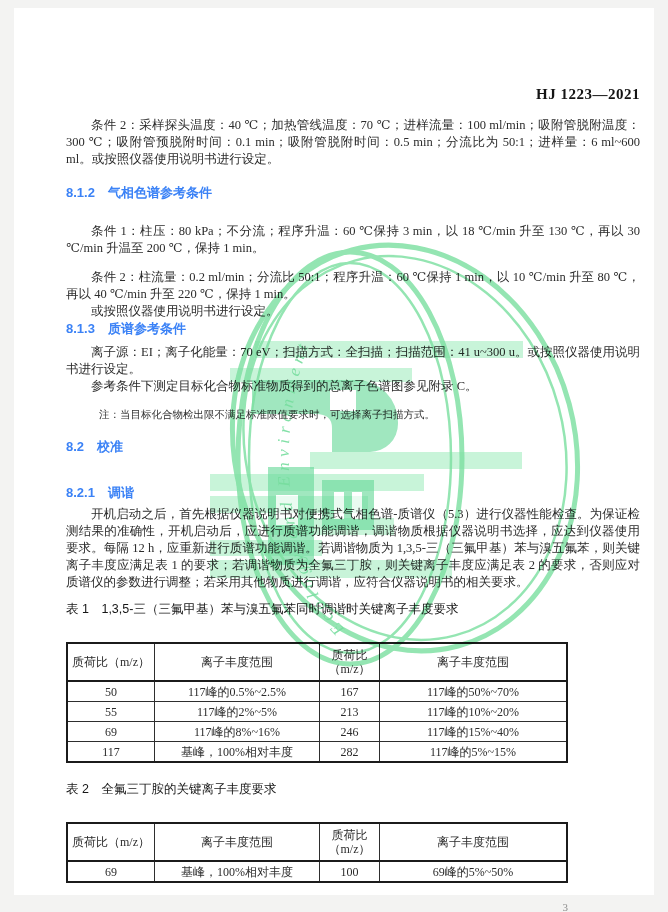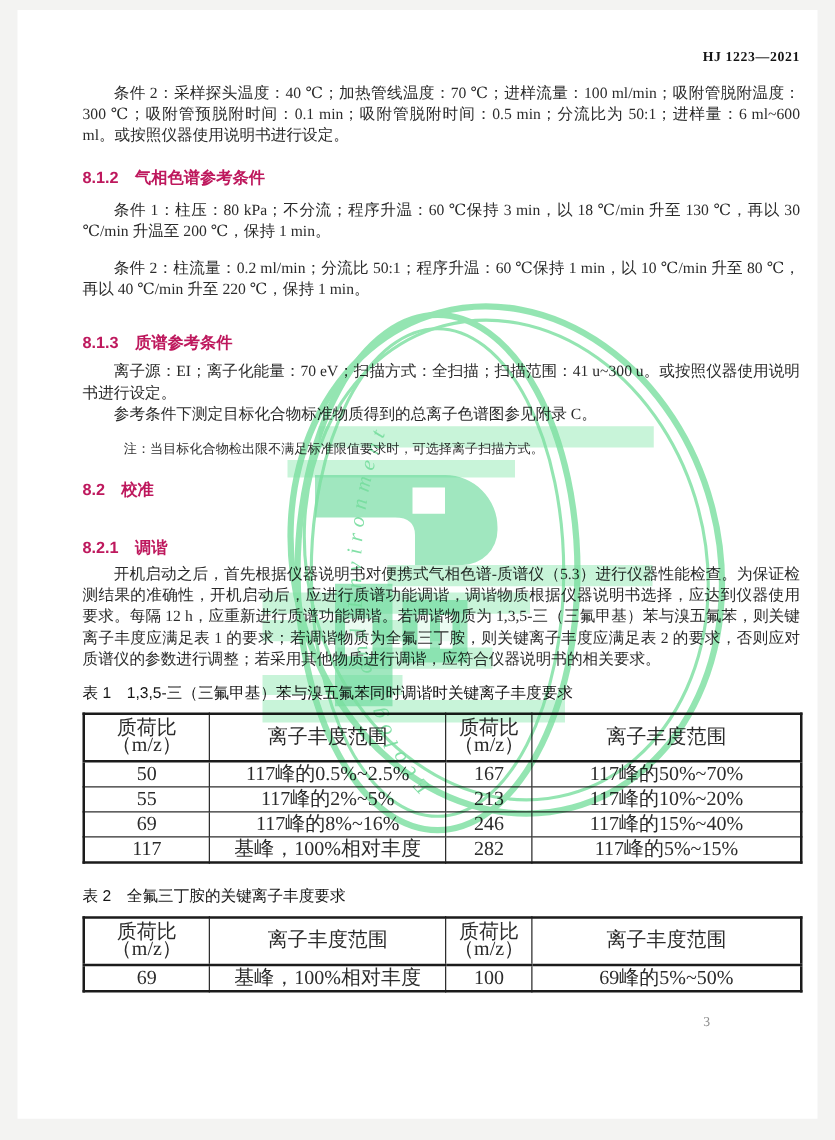--- a/index.html
+++ b/index.html
@@ -7,55 +7,55 @@
     width:668px;height:912px;background:#f3f3f2;overflow:hidden;
     font-family:"Liberation Serif","DejaVu Serif",serif;
     -webkit-font-smoothing:antialiased;
   }
   .page{
     position:absolute;left:14px;top:8px;width:640px;height:887px;
     background:#ffffff;box-sizing:border-box;
     padding:0 14px 0 52px;
   }
   .doc-code{
-    margin-top:32px;text-align:right;
-    font-weight:bold;font-size:11px;letter-spacing:.5px;color:#141414;
+    margin-top:78px;text-align:right;
+    font-weight:bold;font-size:15px;letter-spacing:.5px;color:#141414;
   }
   .para{
     font-size:12.5px;line-height:17px;color:#2b2b2b;
     text-align:justify;text-indent:2em;margin:0;
   }
   .p-first{margin-top:14px;}
   .heading{
     font-family:"Liberation Sans","DejaVu Sans",sans-serif;
-    font-weight:bold;font-size:13px;color:#be185d;margin:0;
+    font-weight:bold;font-size:13px;color:#3b82f6;margin:0;
   }
   .h812{margin-top:16px;}
-  .cond1{margin-top:9px;}
+  .cond1{margin-top:21px;}
   .cond2{margin-top:12px;}
-  .h813{margin-top:25px;}
+  .h813{margin-top:0;}
   .ms{margin-top:6px;}
   .note{
     font-size:10.5px;line-height:15px;color:#2f2f2f;
     text-indent:2em;margin:12px;
   }
   .h82{margin-top:16px;}
   .h821{margin-top:28px;}
   .tuning{margin-top:4px;}
   .tbl-title{
     font-family:"Liberation Sans","DejaVu Sans",sans-serif;
     font-weight:normal;font-size:12.5px;color:#161616;
     text-align:left;margin:0;
   }
   .t1-title{margin-top:10px;}
   .t2-title{margin-top:18px;}
   table.req{
-    margin-top:7px;width:576px;border-collapse:collapse;
+    margin-top:24px;width:502px;border-collapse:collapse;
     border:2px solid #1b1b1b;
-    font-size:16px;color:#2b2b2b;table-layout:fixed;
+    font-size:12px;color:#2b2b2b;table-layout:fixed;
   }
   table.req th, table.req td{
     border:1px solid #2e2e2e;text-align:center;vertical-align:middle;
     padding:2px 3px;font-weight:normal;line-height:14px;
   }
   table.req thead th{border-bottom:2px solid #1b1b1b;padding:4px 3px;}
   table.req td{height:15px;}
   .page-num{
     margin-top:18px;text-align:right;padding-right:72px;
     font-size:11px;color:#8d8d8d;
@@ -72,20 +72,21 @@
 <div class="page">
 
   <div class="doc-code">HJ 1223—2021</div>
 
   <p class="para p-first">条件 2：采样探头温度：40 ℃；加热管线温度：70 ℃；进样流量：100 ml/min；吸附管脱附温度：300 ℃；吸附管预脱附时间：0.1 min；吸附管脱附时间：0.5 min；分流比为 50:1；进样量：6 ml~600 ml。或按照仪器使用说明书进行设定。</p>
 
   <p class="heading h812">8.1.2　气相色谱参考条件</p>
 
   <p class="para cond1">条件 1：柱压：80 kPa；不分流；程序升温：60 ℃保持 3 min，以 18 ℃/min 升至 130 ℃，再以 30 ℃/min 升温至 200 ℃，保持 1 min。</p>
   <p class="para cond2">条件 2：柱流量：0.2 ml/min；分流比 50:1；程序升温：60 ℃保持 1 min，以 10 ℃/min 升至 80 ℃，再以 40 ℃/min 升至 220 ℃，保持 1 min。</p>
+  <p class="para">或按照仪器使用说明书进行设定。</p>
 
   <p class="heading h813">8.1.3　质谱参考条件</p>
 
   <p class="para ms">离子源：EI；离子化能量：70 eV；扫描方式：全扫描；扫描范围：41 u~300 u。或按照仪器使用说明书进行设定。</p>
   <p class="para">参考条件下测定目标化合物标准物质得到的总离子色谱图参见附录 C。</p>
   <p class="note">注：当目标化合物检出限不满足标准限值要求时，可选择离子扫描方式。</p>
 
   <p class="heading h82">8.2　校准</p>
   <p class="heading h821">8.2.1　调谐</p>
 

